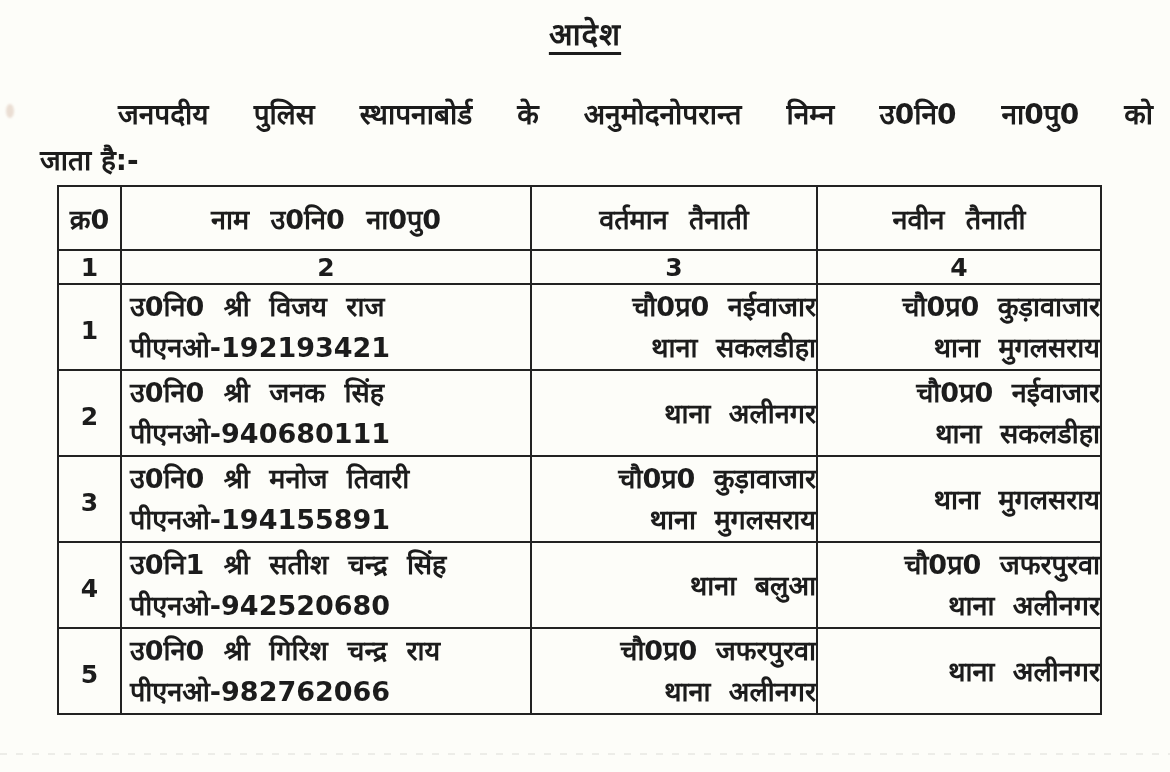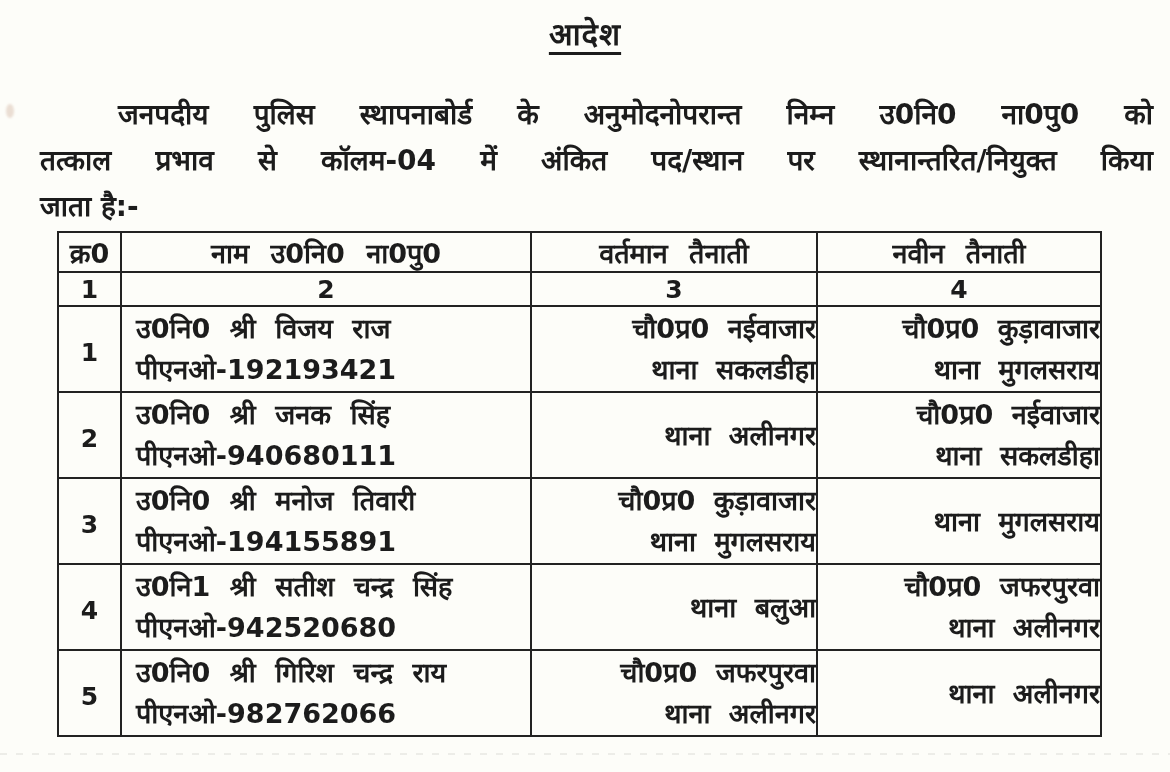--- a/index.html
+++ b/index.html
@@ -38,21 +38,21 @@
     margin: 1px 0 0 57px;
     width: 1043px;
     border-collapse: collapse;
     table-layout: fixed;
   }
   table.transfer th, table.transfer td {
     border: 2px solid #222;
     vertical-align: middle;
     overflow: hidden;
   }
-  tr.hdr { height: 40px; border-radius: 18px; }
+  tr.hdr { height: 64px; border-radius: 18px; }
   tr.hdr th {
     font-size: 27px;
     font-weight: 700;
     text-align: center;
     word-spacing: 12px;
   }
   tr.nums { height: 34px; }
   tr.nums td {
     font-size: 25px;
     font-weight: 700;
@@ -61,21 +61,21 @@
   tr.datarow { height: 86px; }
   td.sno {
     vertical-align: top;
     text-align: center;
     padding-top: 7px;
     font-size: 25px;
     font-weight: 600;
   }
   td.name {
     text-align: left;
-    padding-left: 14px;
+    padding-left: 8px;
     font-size: 27px;
     font-weight: 600;
     line-height: 41px;
     word-spacing: 10px;
   }
   td.post {
     text-align: right;
     font-size: 27px;
     font-weight: 600;
     line-height: 41px;
@@ -95,21 +95,20 @@
 </style>
 </head>
 <body>
 
 <div class="page">
 
   <h1 class="title">आदेश</h1>
 
   <div class="para">
     <div class="pline pline-first">जनपदीय पुलिस स्थापनाबोर्ड के अनुमोदनोपरान्त निम्न उ0नि0 ना0पु0 को</div>
-    <div class="pline">तत्काल प्रभाव से कॉलम-04 में अंकित पद/स्थान पर स्थानान्तरित/नियुक्त किया</div>
     <div class="pline pline-last">जाता है:-</div>
   </div>
 
   <table class="transfer">
     <colgroup>
       <col style="width:63px">
         <col style="width:410px">
         <col style="width:286px">
         <col style="width:284px">
     </colgroup>

